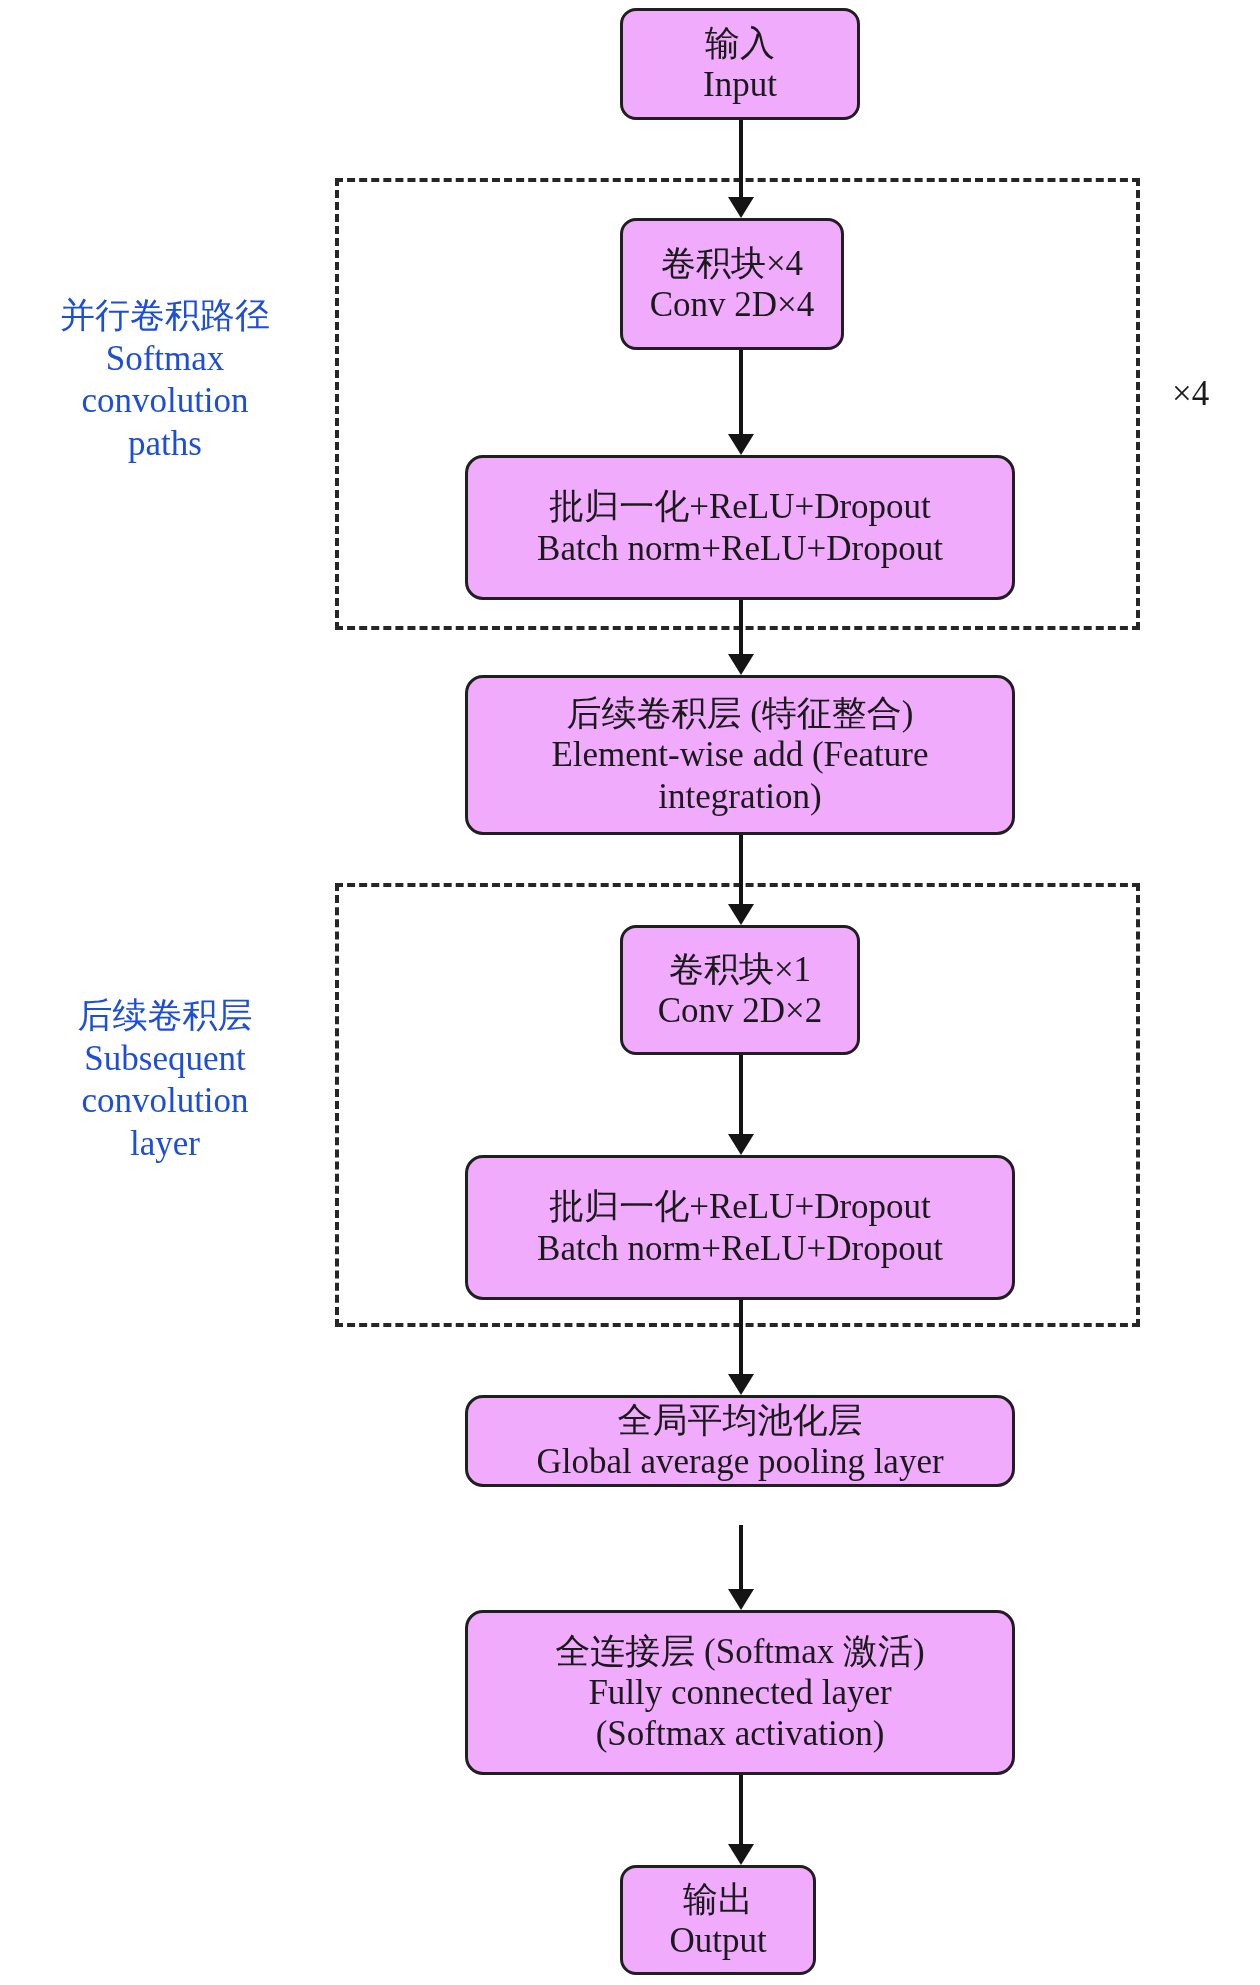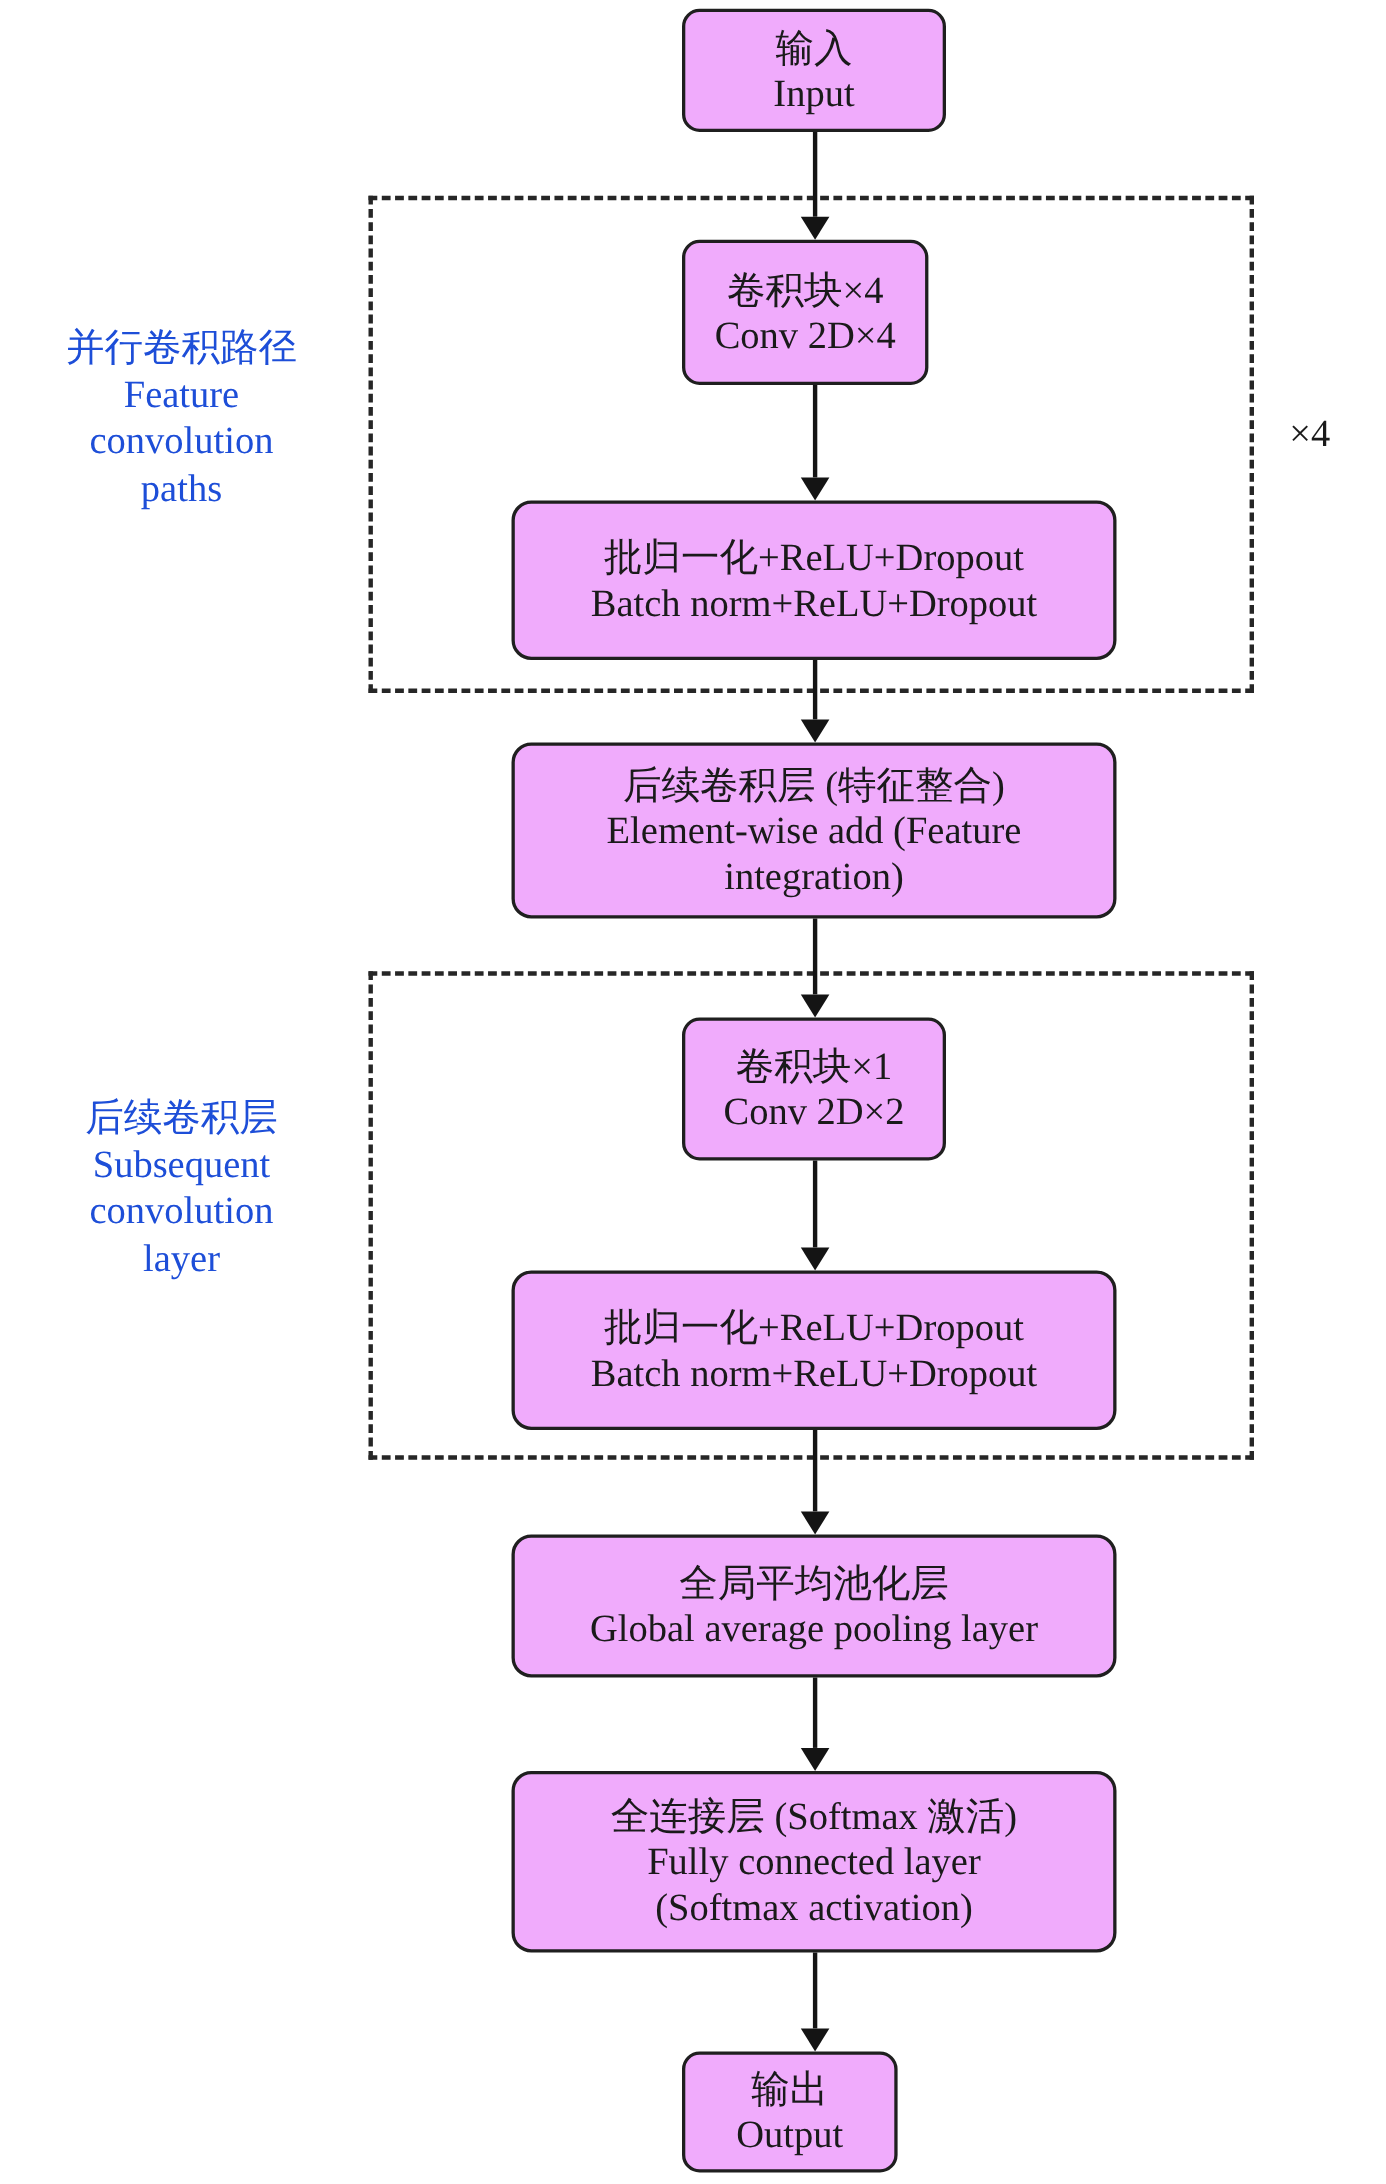--- a/index.html
+++ b/index.html
@@ -97,21 +97,21 @@
 <body>
 
 <div id="canvas">
 
   <div class="group-box" style="left:335px; top:178px; width:805px; height:452px;"></div>
 
   <div class="group-box" style="left:335px; top:883px; width:805px; height:444px;"></div>
 
   <div class="side-label" style="left:20px; top:295px; width:290px;">
     <span class="ln">并行卷积路径</span>
-    <span class="ln">Feature</span>
+    <span class="ln">Softmax</span>
     <span class="ln">convolution</span>
     <span class="ln">paths</span>
   </div>
 
   <div class="side-label" style="left:20px; top:995px; width:290px;">
     <span class="ln">后续卷积层</span>
     <span class="ln">Subsequent</span>
     <span class="ln">convolution</span>
     <span class="ln">layer</span>
   </div>
@@ -172,21 +172,21 @@
   <div class="node" style="left:465px; top:1155px; width:550px; height:145px;">
     <span class="ln">批归一化+ReLU+Dropout</span>
     <span class="ln">Batch norm+ReLU+Dropout</span>
   </div>
 
   <div class="arrow" style="left:728px; top:1300px; width:26px; height:95px;">
     <div class="shaft" style="height:74px;"></div>
     <div class="head"></div>
   </div>
 
-  <div class="node" style="left:465px; top:1395px; width:550px; height:130px;">
+  <div class="node" style="left:465px; top:1395px; width:550px; height:92px;">
     <span class="ln">全局平均池化层</span>
     <span class="ln">Global average pooling layer</span>
   </div>
 
   <div class="arrow" style="left:728px; top:1525px; width:26px; height:85px;">
     <div class="shaft" style="height:64px;"></div>
     <div class="head"></div>
   </div>
 
   <div class="node" style="left:465px; top:1610px; width:550px; height:165px;">

